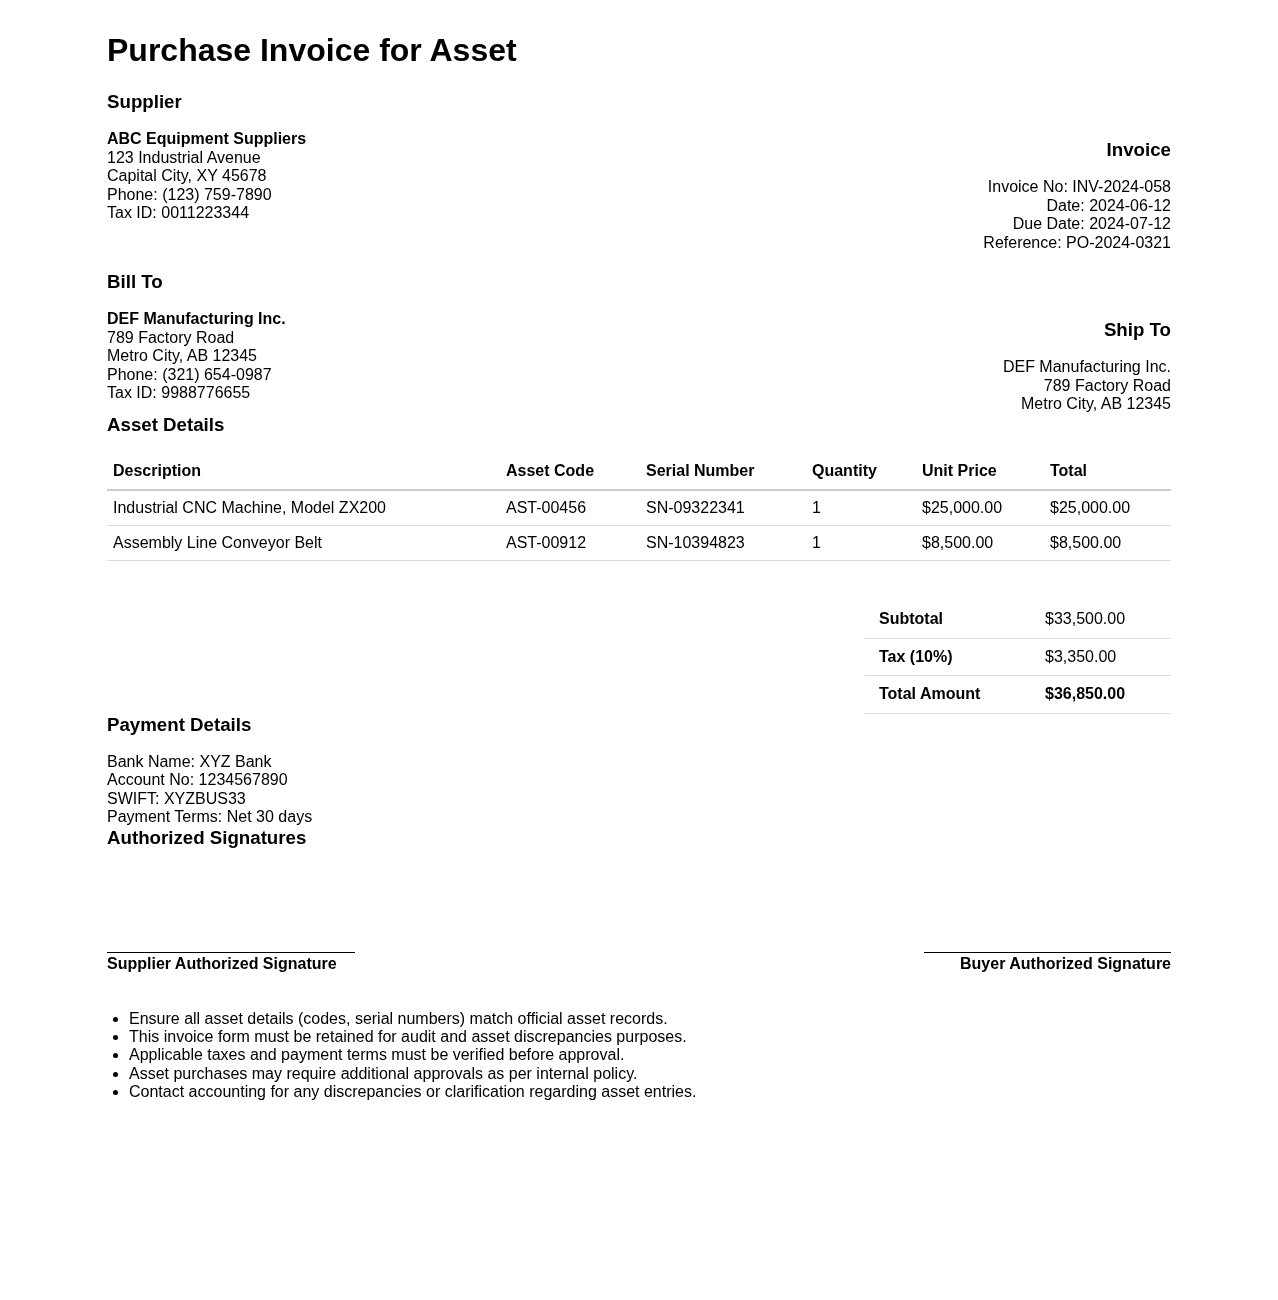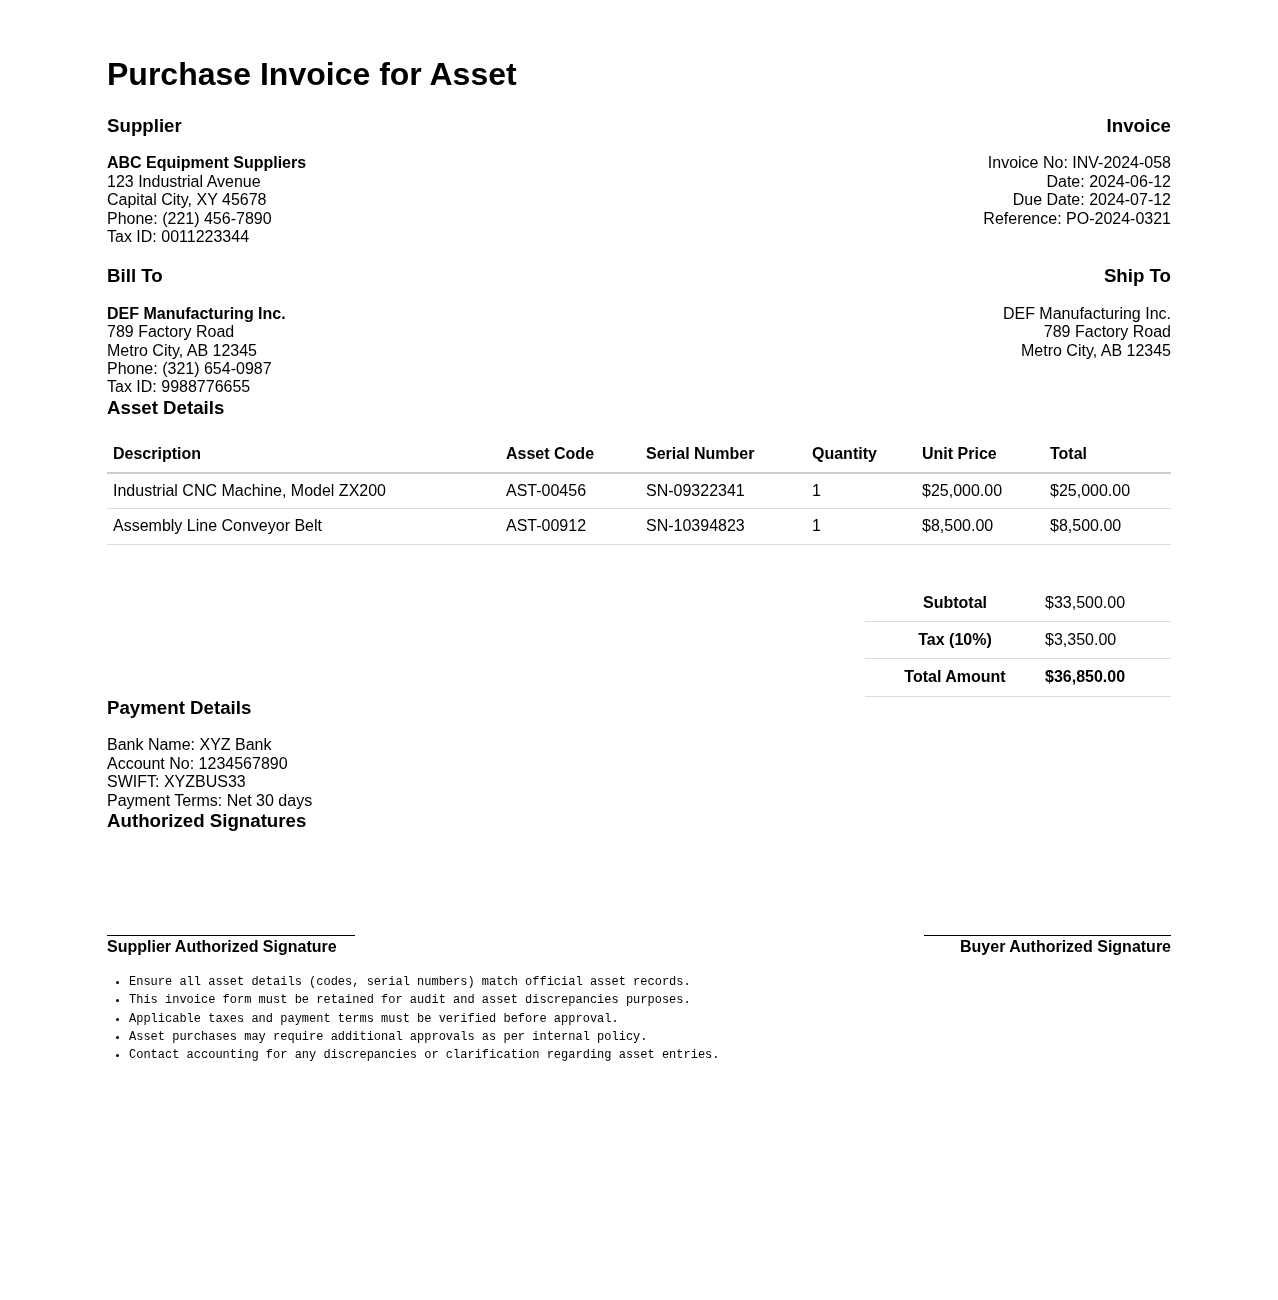--- a/index.html
+++ b/index.html
@@ -5,37 +5,37 @@
   * { box-sizing: border-box; }
   html, body { margin: 0; padding: 0; background: #ffffff; }
   .page {
     width: 1278px;
     height: 1300px;
     background: #ffffff;
     font-family: "Liberation Sans", "DejaVu Sans", sans-serif;
     color: #000000;
     overflow: hidden;
   }
-  .content { padding: 56px 107px 0 107px; }
+  .content { padding: 32px 107px 0 107px; }
 
   h1.title {
     font-size: 32px;
     font-weight: bold;
     line-height: 1.15;
     margin: 0 0 22px 0;
   }
   h3.section-heading {
     font-size: 18.7px;
     font-weight: bold;
     line-height: 1.15;
     margin: 0;
   }
   .row { display: flex; justify-content: space-between; }
   .col { flex: 1; }
-  .col.right { text-align: right; }
+  .col.right { text-align: right; margin-top: 48px; }
   .row2 { margin-top: 19px; }
 
   .info {
     margin-top: 18px;
     font-size: 16px;
     line-height: 18.4px;
   }
   .info .line { display: block; }
   .bold { font-weight: bold; }
 
@@ -69,62 +69,61 @@
     width: 306px;
     margin: 40px 0 0 auto;
   }
   table.totals td {
     font-size: 16px;
     padding: 9px 0 9px 14px;
     line-height: 18.4px;
     border-bottom: 1px solid #dddddd;
     text-align: left;
   }
-  table.totals td.t-label { font-weight: bold; width: 166px; text-align: center; }
+  table.totals td.t-label { font-weight: bold; width: 166px; }
   table.totals tr.grand td { font-weight: bold; }
 
   .payment-heading { margin-top: 29px; }
   .payment-info { }
   .sig-heading { margin-top: 0; }
 
   .sig-row {
     display: flex;
     justify-content: space-between;
     margin-top: 104px;
   }
   .sig-block { width: 248px; font-weight: bold; }
   .sig-block.right { width: 247px; text-align: right; }
   .sig-line { border-top: 1px solid #000000; height: 0; width: 100%; }
   .sig-label { font-size: 16px; line-height: 18.4px; margin-top: 2px; }
 
   ul.notes {
-    margin: 16px 0 0 0;
+    margin: 36px 0 0 0;
     padding: 0 0 0 22px;
-    font-size: 12px;
-    line-height: 18.4px;
-    font-family: Liberation Mono, monospace;
+    font-size: 16px;
+    line-height: 18.4px;
   }
   ul.notes li { margin: 0; padding: 0; }
 </style>
 </head>
 <body>
 
 <div class="page">
   <div class="content">
 
     <h1 class="title">Purchase Invoice for Asset</h1>
 
     <div class="row">
       <div class="col">
         <h3 class="section-heading">Supplier</h3>
         <div class="info">
           <span class="line bold">ABC Equipment Suppliers</span>
           <span class="line">123 Industrial Avenue</span>
           <span class="line">Capital City, XY 45678</span>
-          <span class="line">Phone: (221) 456-7890</span>
+          <span class="line">Phone: (123) 759-7890</span>
           <span class="line">Tax ID: 0011223344</span>
         </div>
       </div>
       <div class="col right">
         <h3 class="section-heading">Invoice</h3>
         <div class="info">
           <span class="line">Invoice No: INV-2024-058</span>
           <span class="line">Date: 2024-06-12</span>
           <span class="line">Due Date: 2024-07-12</span>
           <span class="line">Reference: PO-2024-0321</span>

